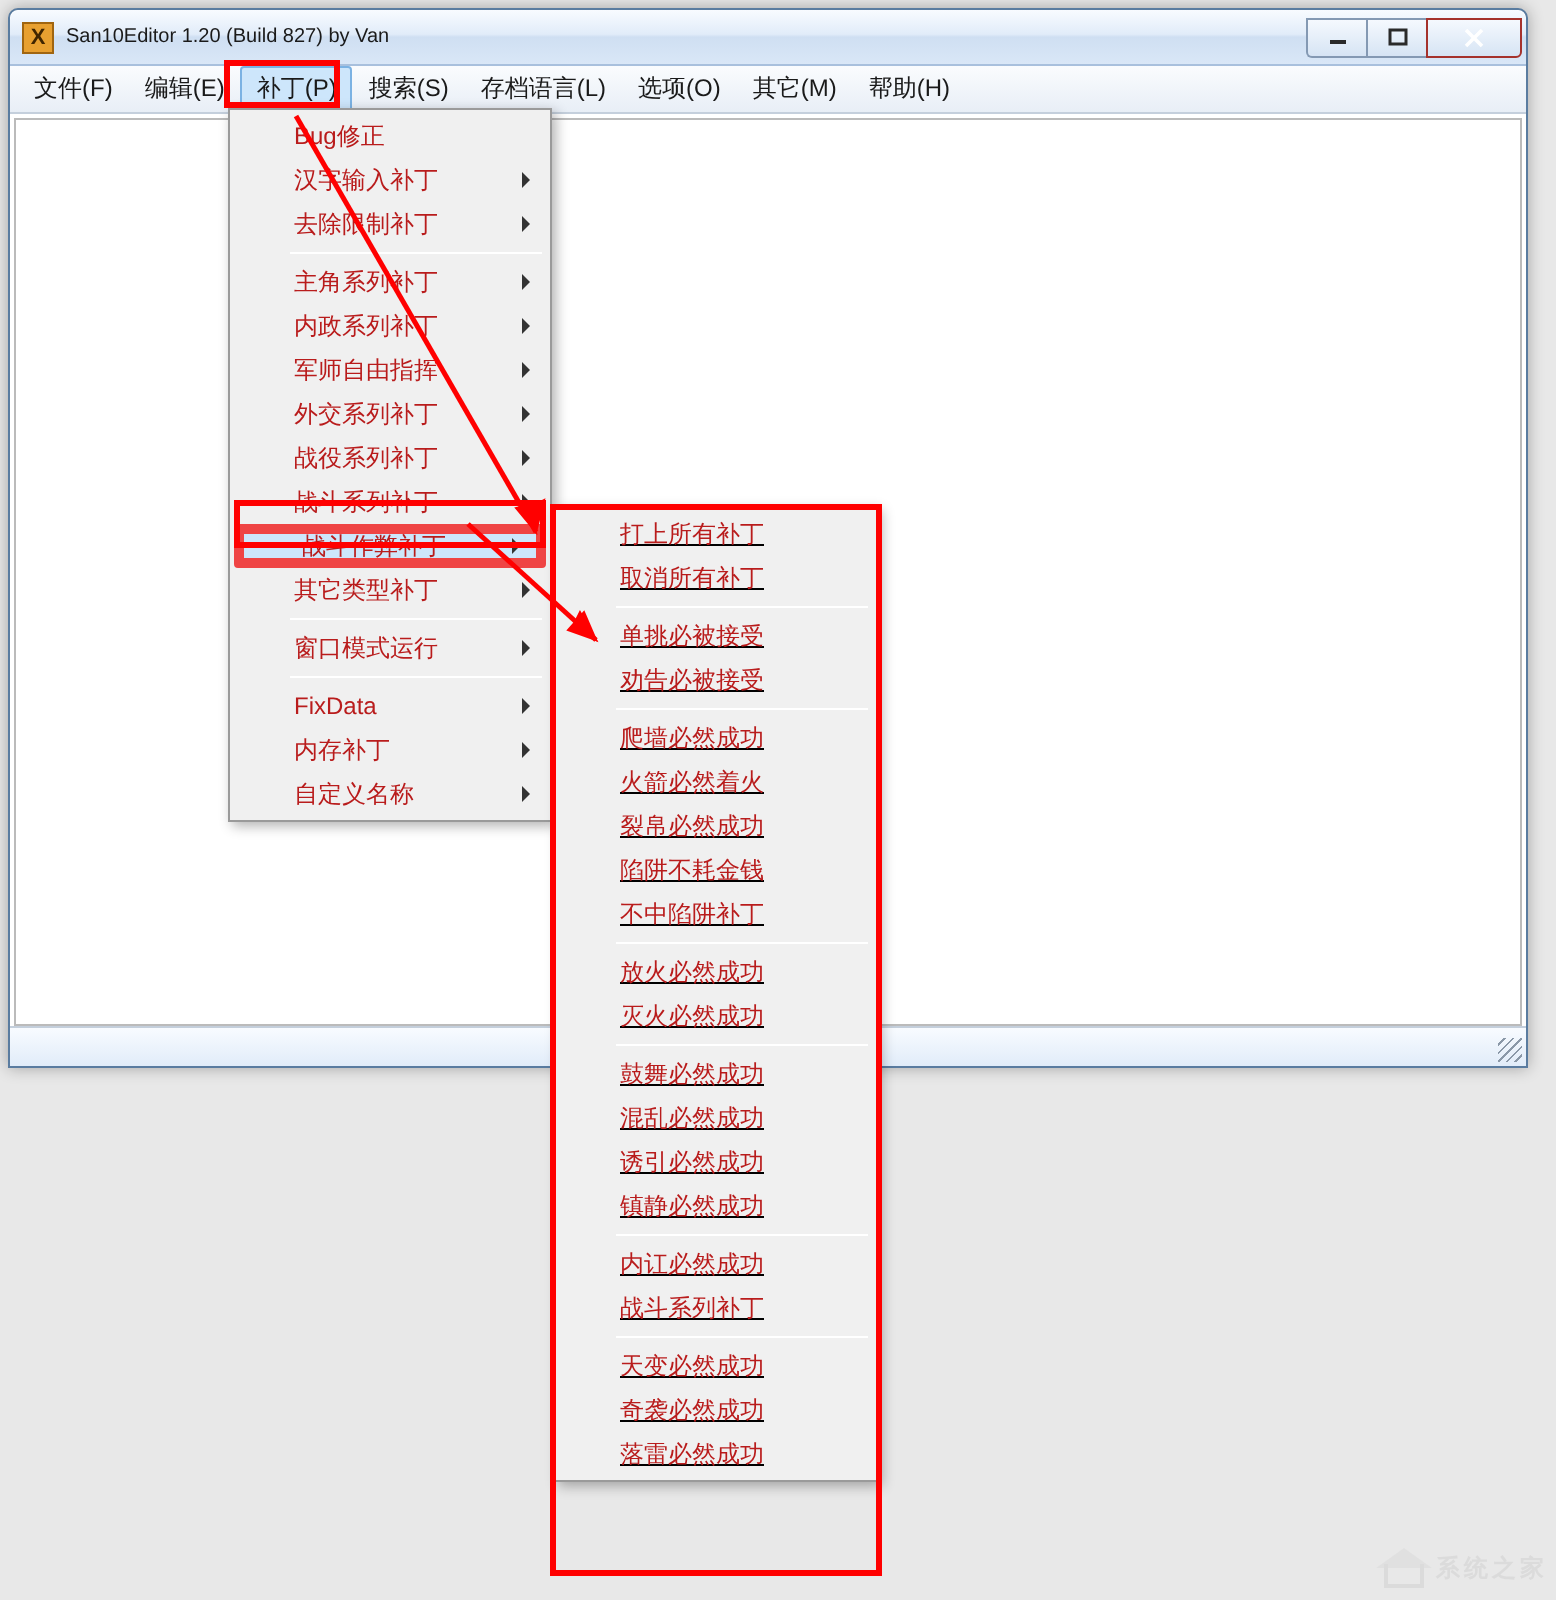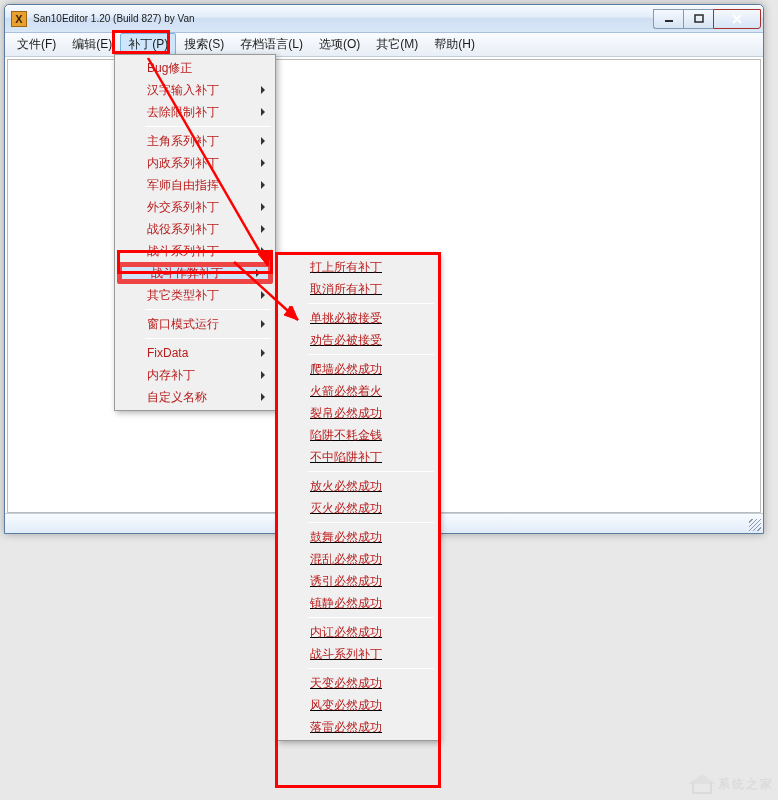--- a/index.html
+++ b/index.html
@@ -204,21 +204,21 @@
       <span>内讧必然成功</span>
     </div>
     <div class="dd-item">
       <span>战斗系列补丁</span>
     </div>
     <div class="dd-sep"></div>
     <div class="dd-item">
       <span>天变必然成功</span>
     </div>
     <div class="dd-item">
-      <span>风变必然成功</span>
+      <span>奇袭必然成功</span>
     </div>
     <div class="dd-item">
       <span>落雷必然成功</span>
     </div>
   </div>
 
 <div class="highlight-red hl-menu"></div>
 <div class="highlight-red hl-ddrow"></div>
 <div class="highlight-red hl-submenu"></div>
 

